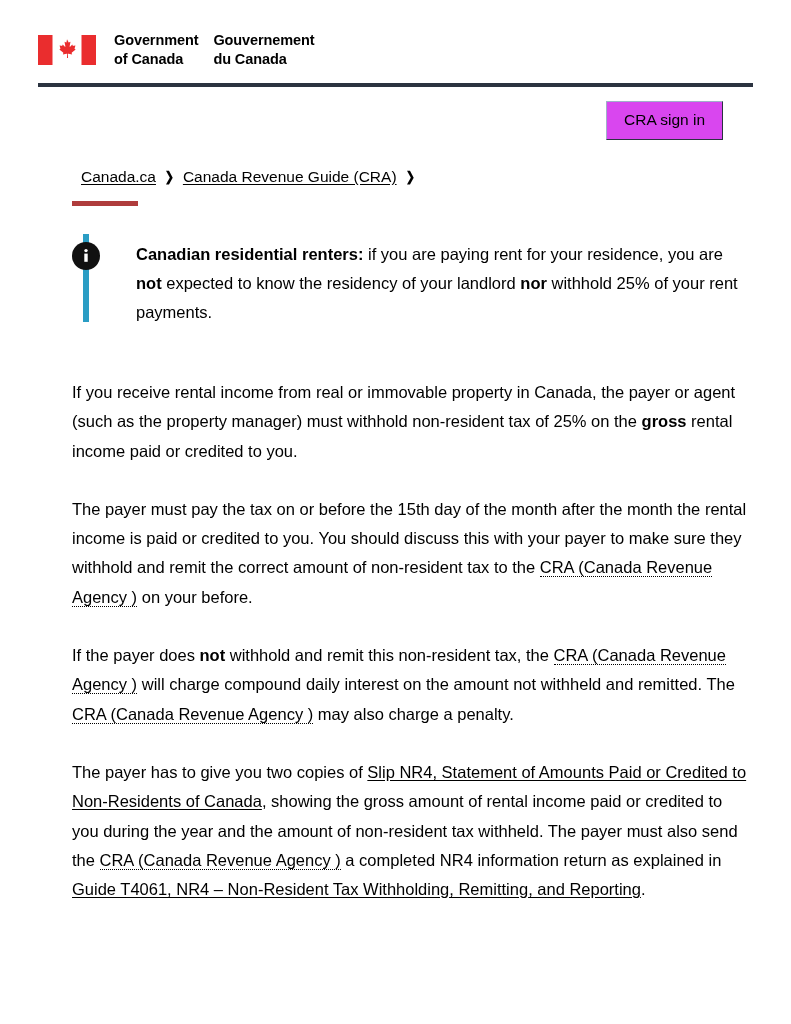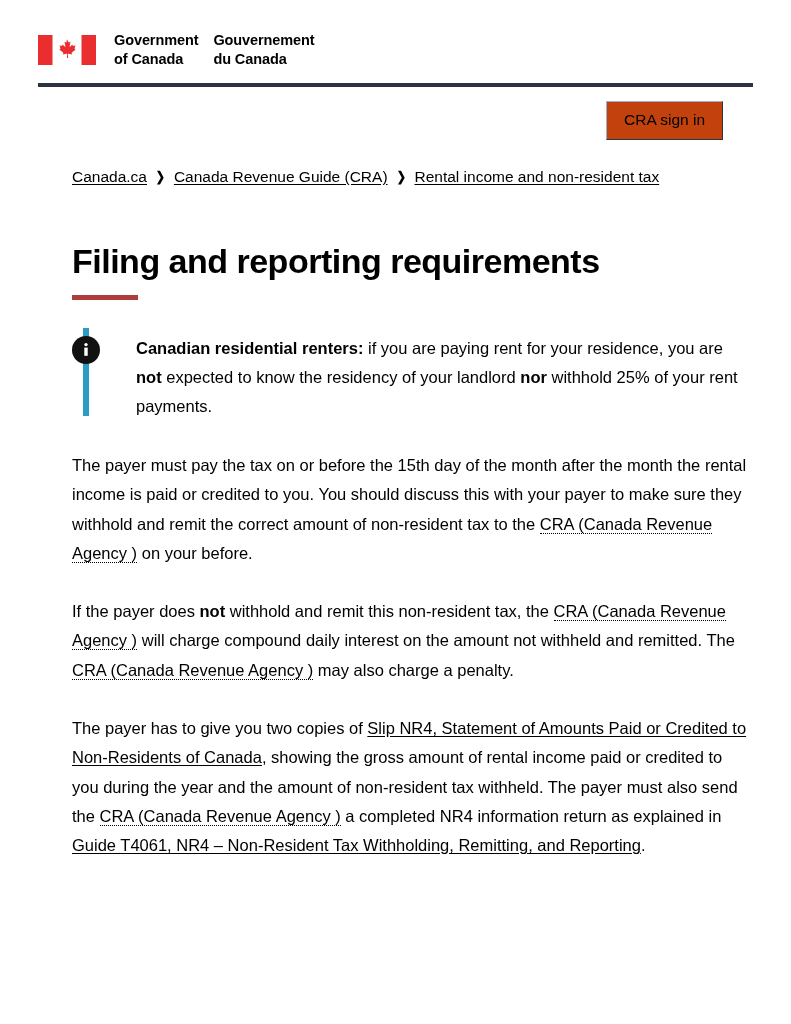--- a/index.html
+++ b/index.html
@@ -57,32 +57,32 @@
     padding: 14px 68px 0 0;
     display: flex;
     justify-content: flex-end;
   }
   .signin-btn {
     display: inline-block;
     padding: 9px 17px 10px 17px;
     font-size: 15.5px;
     line-height: 18px;
     color: #000;
-    background: #c2410c;
+    background: #d946ef;
     border: 1px solid #2b3340;
     border-top-color: #9fb1c9;
     border-left-color: #9fb1c9;
     font-family: "Liberation Sans", sans-serif;
     cursor: pointer;
     text-decoration: none;
   }
 
   
   .breadcrumb {
-    margin: 27px 0 0 0;
+    margin: 27px 0 0 9px;
     padding: 0 38px 0 72px;
     display: flex;
     align-items: center;
     flex-wrap: wrap;
     font-size: 15.5px;
     line-height: 20px;
   }
   .breadcrumb a {
     color: #000000;
     text-decoration: underline;
@@ -200,38 +200,37 @@
 
 <div class="signin-row">
   <a class="signin-btn" href="#">CRA sign in</a>
 </div>
 
 <nav class="breadcrumb">
   <a href="#">Canada.ca</a>
   <span class="bc-sep">❯</span>
   <a href="#">Canada Revenue Guide (CRA)</a>
   <span class="bc-sep">❯</span>
-  <a href="#">Rental income and non-resident tax</a>
 </nav>
 
 <main>
-  <h1 class="page-title">Filing and reporting requirements</h1>
   <div class="title-rule"></div>
 
   <section class="callout">
     <div class="callout-bar"></div>
     <div class="callout-icon">
       <svg width="18" height="18" viewBox="0 0 18 18" xmlns="http://www.w3.org/2000/svg" aria-hidden="true">
         <circle cx="9" cy="3.6" r="1.7" fill="#ffffff"></circle>
         <rect x="7.3" y="6.6" width="3.4" height="8.2" fill="#ffffff"></rect>
       </svg>
     </div>
     <div class="callout-text">
       <b>Canadian residential renters:</b><span> if you are paying rent for your residence, you are </span><b>not</b><span> expected to know the residency of your landlord </span><b>nor</b><span> withhold 25% of your rent payments.</span>
     </div>
   </section>
 
   <div id="paragraph-host">
+      <p class="body first"><span>If you receive rental income from real or immovable property in Canada, the payer or agent (such as the property manager) must withhold non-resident tax of 25% on the </span><b>gross</b><span> rental income paid or credited to you.</span></p>
       <p class="body"><span>The payer must pay the tax on or before the 15th day of the month after the month the rental income is paid or credited to you. You should discuss this with your payer to make sure they withhold and remit the correct amount of non-resident tax to the </span><abbr title="Canada Revenue Agency">CRA (Canada Revenue Agency )</abbr><span> on your before.</span></p>
       <p class="body"><span>If the payer does </span><b>not</b><span> withhold and remit this non-resident tax, the </span><abbr title="Canada Revenue Agency">CRA (Canada Revenue Agency )</abbr><span> will charge compound daily interest on the amount not withheld and remitted. The </span><abbr title="Canada Revenue Agency">CRA (Canada Revenue Agency )</abbr><span> may also charge a penalty.</span></p>
       <p class="body"><span>The payer has to give you two copies of </span><a class="doc-link" href="#">Slip NR4, Statement of Amounts Paid or Credited to Non-Residents of Canada</a><span>, showing the gross amount of rental income paid or credited to you during the year and the amount of non-resident tax withheld. The payer must also send the </span><abbr title="Canada Revenue Agency">CRA (Canada Revenue Agency )</abbr><span> a completed NR4 information return as explained in </span><a class="doc-link" href="#">Guide T4061, NR4 – Non-Resident Tax Withholding, Remitting, and Reporting</a><span>.</span></p>
     </div>
 </main>
 
 </body></html>

